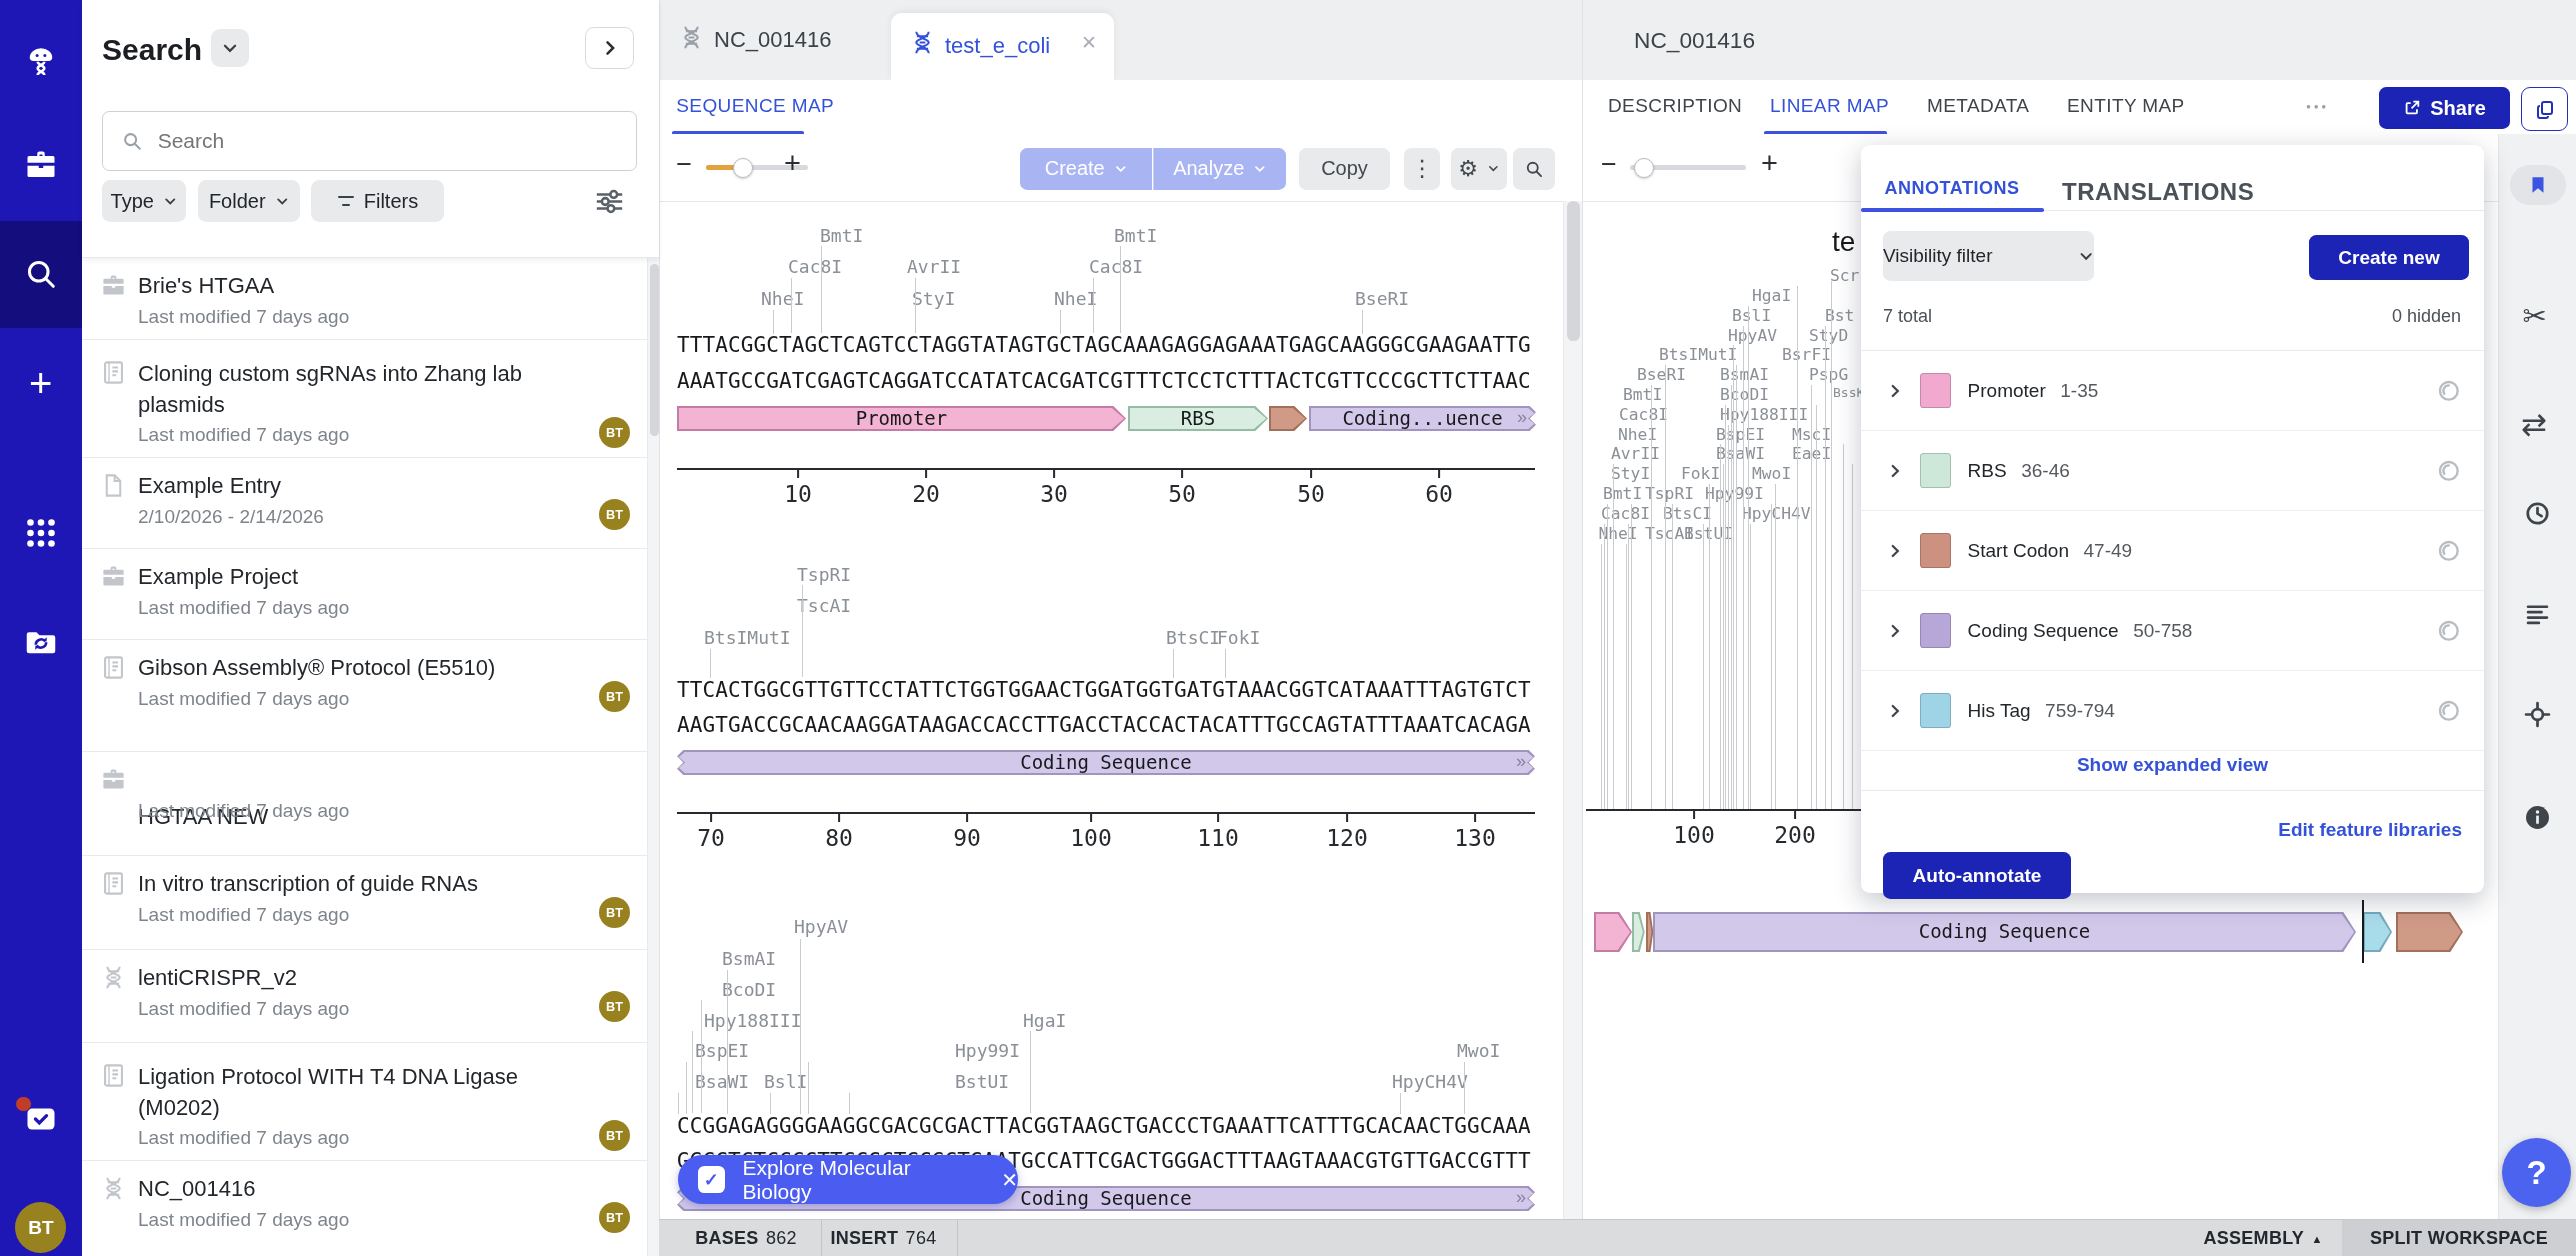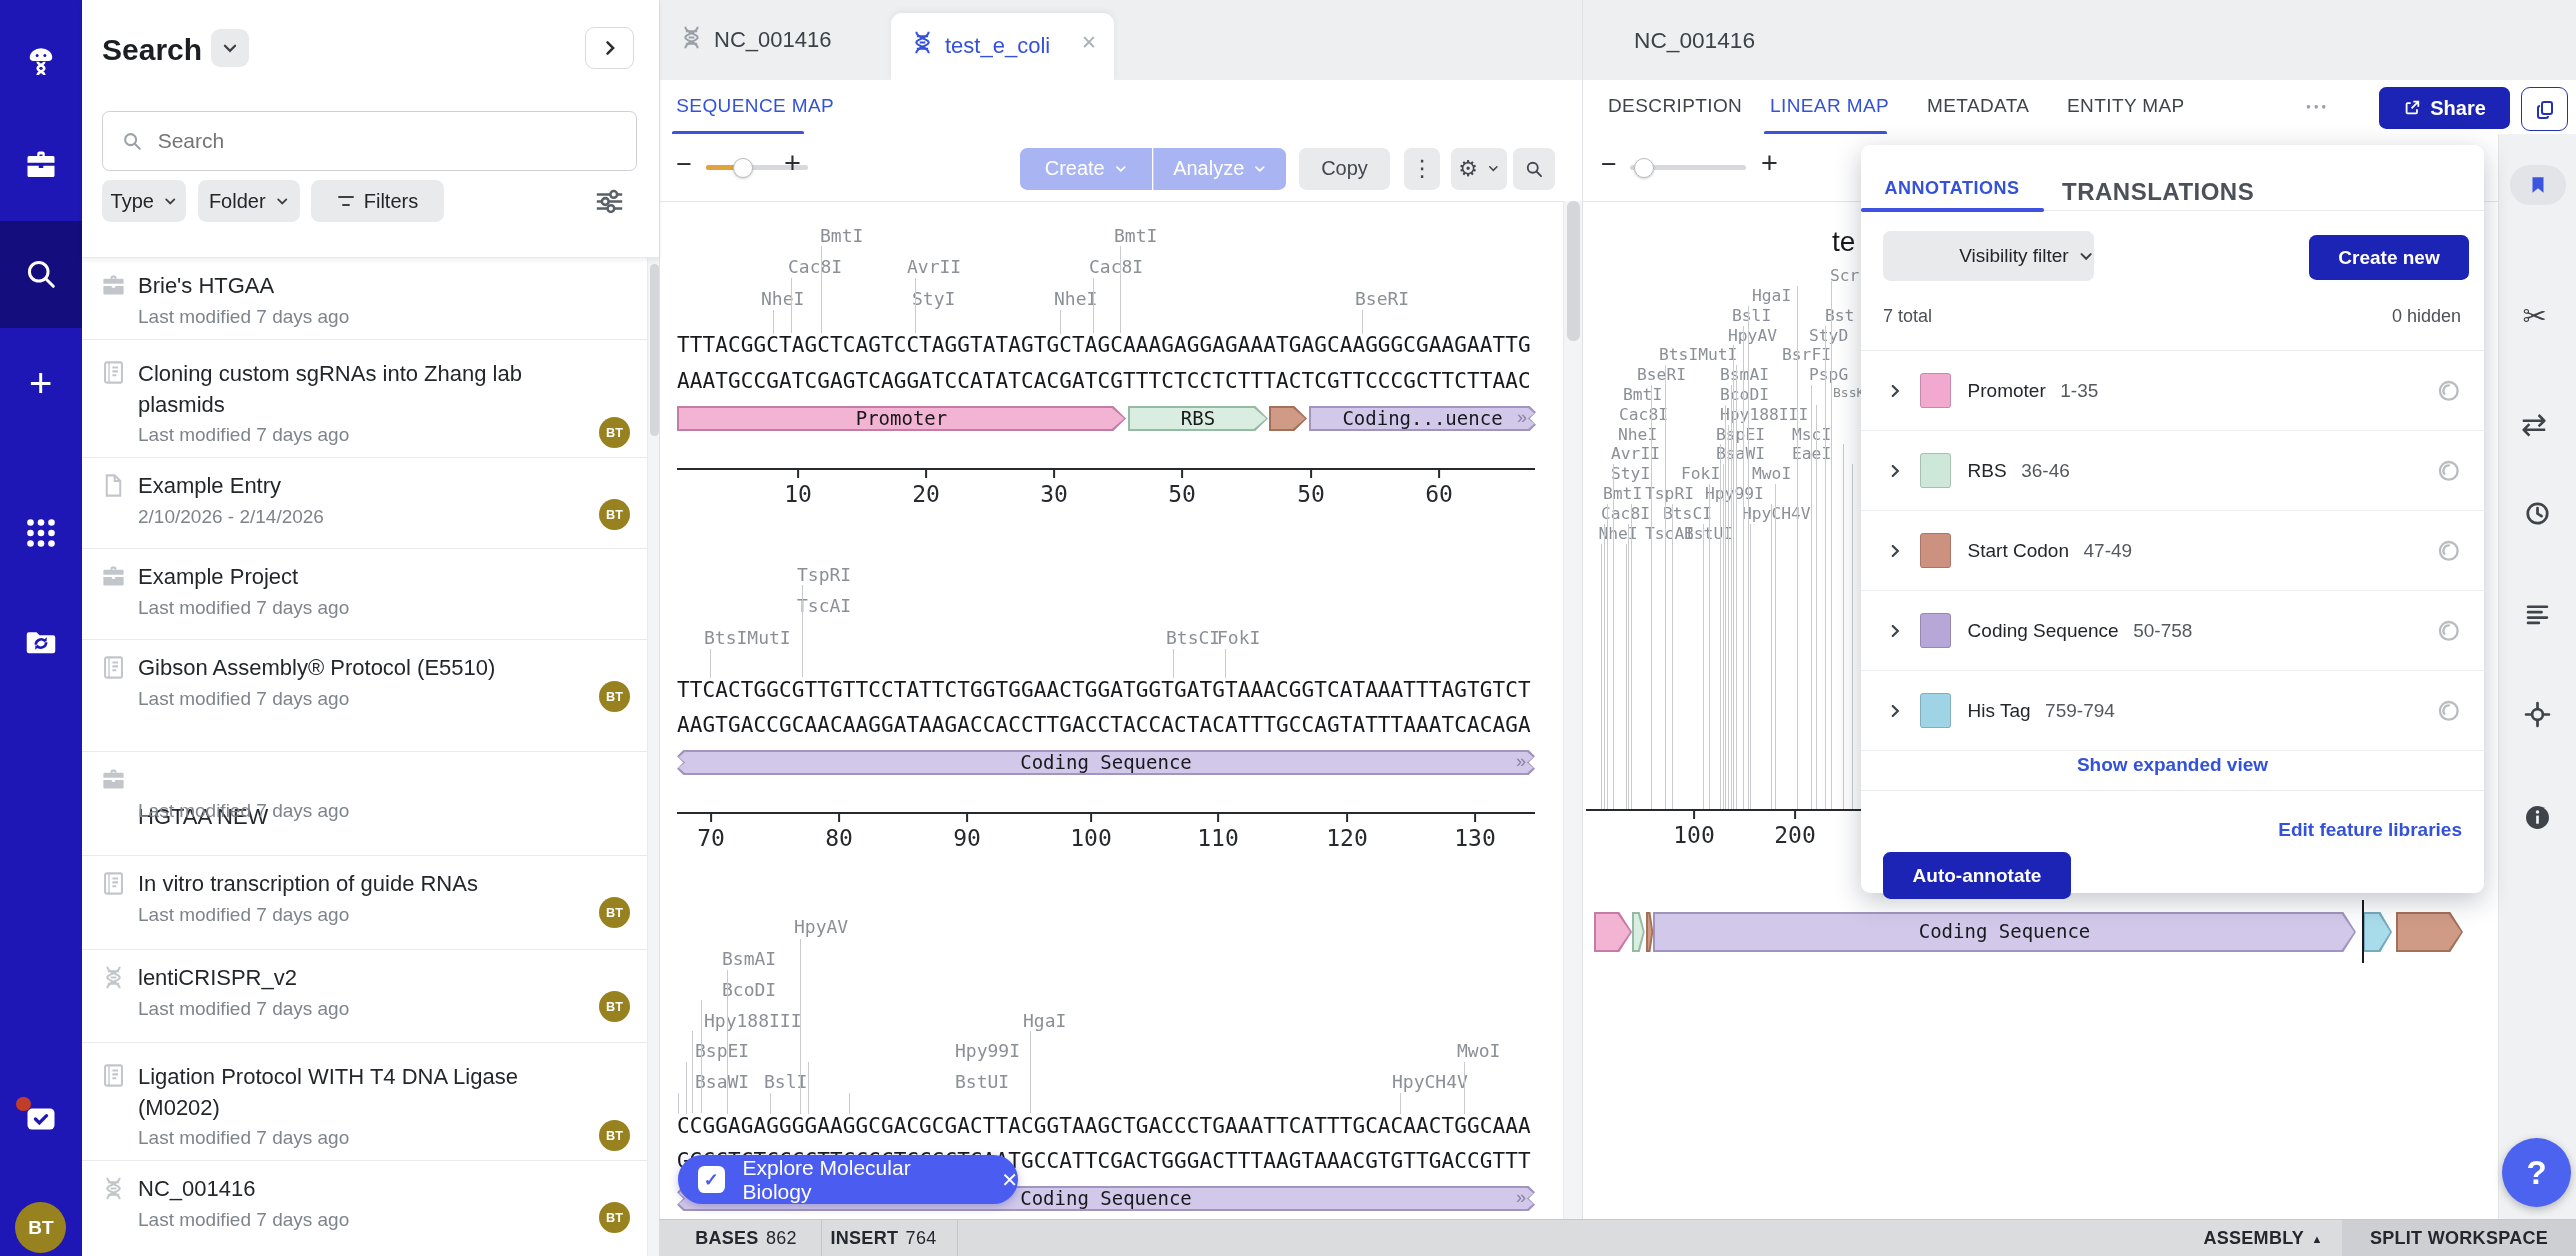--- a/index.html
+++ b/index.html
@@ -17,21 +17,21 @@
   .chip{position:absolute;background:#e9eaec;border-radius:8.2px;display:flex;align-items:center;justify-content:center;gap:9px;color:#22262b;font-size:20px;height:42px;top:180px;cursor:pointer;}
   
   #mid-panel{position:absolute;left:659px;top:0;width:923px;height:1219px;background:#fff;border-left:0.9px solid #dfe1e4;}
   #right-panel{position:absolute;left:1582px;top:0;width:994px;height:1219px;background:#fff;border-left:0.9px solid #dfe1e4;}
   .tabbar{position:absolute;left:0;top:0;height:80px;width:100%;background:#edeff0;border-bottom:0.9px solid #dcdee1;}
   .subtab-row{position:absolute;left:0;top:80px;height:54px;width:100%;background:#fff;border-bottom:0.9px solid #e6e7e9;}
   .htab{position:absolute;top:14.5px;font-size:19px;letter-spacing:0.4px;color:#3f444b;cursor:pointer;white-space:nowrap;}
   .htab.active{color:#3452d9;}
   .underline{position:absolute;height:3.6px;background:#3f51e0;border-radius:1.8px;}
   .toolbar-row{position:absolute;left:0;top:134px;height:67px;width:100%;background:#fff;border-bottom:0.9px solid #e6e7e9;}
-  .btn{display:flex;align-items:center;justify-content:flex-end;gap:9px;border-radius:7.3px;cursor:pointer;white-space:nowrap;}
+  .btn{display:flex;align-items:center;justify-content:space-between;gap:9px;border-radius:7.3px;cursor:pointer;white-space:nowrap;}
   .feat{position:absolute;}
   .feat .fill{position:absolute;left:1.8px;top:1.8px;right:1.8px;bottom:1.8px;}
   .feat .flabel{position:absolute;left:0;right:0;top:50%;transform:translateY(-54%);text-align:center;color:#17191c;font-size:19px;font-family:"DejaVu Sans Mono",monospace;white-space:nowrap;overflow:hidden;}
   .seqline{position:absolute;color:#17191c;font-size:21px;letter-spacing:0.1px;white-space:pre;cursor:text;}
   .enz{position:absolute;color:#8b9097;white-space:pre;}
   .rulnum{position:absolute;transform:translateX(-50%);color:#26292d;font-size:23px;}
   .tickm{position:absolute;width:1.8px;height:8.2px;background:#26292d;transform:translateX(-50%);}
   
   #ann-panel{position:absolute;left:1861px;top:145px;width:623px;height:748px;background:#fff;border-radius:9px;box-shadow:0 7.3px 27px rgba(25,30,60,.25);z-index:20;}
   .ann-row{display:flex;align-items:center;height:79px;border-bottom:1.4px solid #edeff1;padding:0 23.6px 0 25px;cursor:pointer;}

